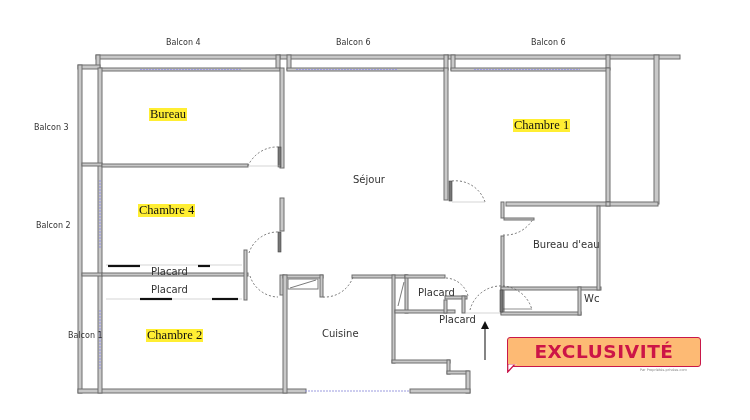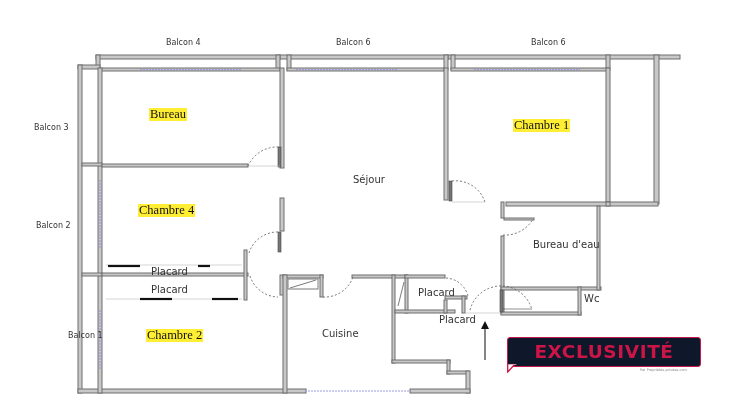--- a/index.html
+++ b/index.html
@@ -9,21 +9,21 @@
   .wall-line { stroke: #7a7a7a; stroke-width: 1; fill: none; }
   .window { stroke: #9b9be0; stroke-width: 1.2; stroke-dasharray: 2 1; fill: none; }
   .door-arc { stroke: #555; stroke-width: 0.8; stroke-dasharray: 2 2; fill: none; }
   .door-leaf { fill: #777; stroke: #444; stroke-width: 0.6; }
   .sill { stroke: #bbb; stroke-width: 0.6; fill: none; }
   .closet-door { stroke: #111; stroke-width: 2.2; }
   .label { position: absolute; white-space: nowrap; color: #222; }
   .balcon { font-size: 8px; font-family: "DejaVu Sans", sans-serif; color: #333; }
   .room-hl { font-family: "Liberation Serif", serif; font-size: 12.5px; background: #ffee33; color: #111; padding: 0 1px; line-height: 13px; }
   .room-plain { font-size: 10px; font-family: "DejaVu Sans", sans-serif; color: #333; }
-  .badge { position: absolute; left: 507px; top: 337px; width: 194px; height: 30px; border: 1.5px solid #c8174a; border-radius: 3px; background: #0f172a; box-sizing: border-box; }
+  .badge { position: absolute; left: 507px; top: 337px; width: 194px; height: 30px; border: 1.5px solid #c8174a; border-radius: 3px; background: #fdba74; box-sizing: border-box; }
   .badge-tail { position: absolute; left: 507px; top: 364px; width: 10px; height: 9px; }
   .badge-text { position: absolute; left: 0; right: 0; top: 2px; text-align: center; font-family: "DejaVu Sans", sans-serif; font-weight: bold; font-size: 18.5px; letter-spacing: 0.6px; color: #cc1547; line-height: 24px; }
   .badge-sub { position: absolute; left: 640px; top: 368px; font-size: 3.5px; color: #888; font-family: "DejaVu Sans", sans-serif; }
 </style>
 </head>
 <body>
 
 <svg id="plan" viewBox="0 0 750 420" xmlns="http://www.w3.org/2000/svg">
 
   <g>

